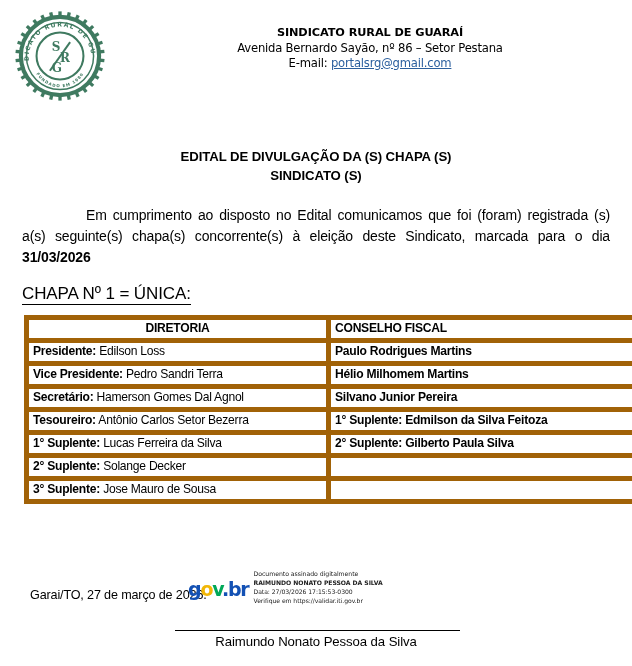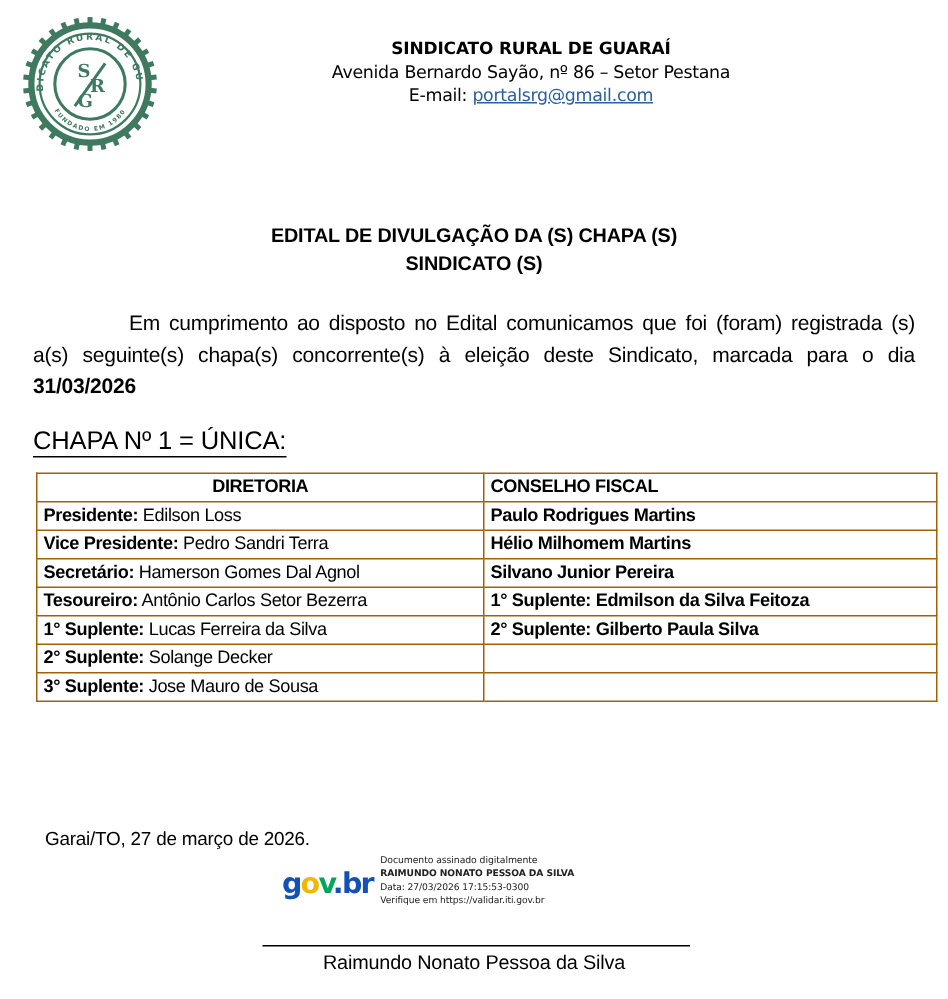--- a/index.html
+++ b/index.html
@@ -23,21 +23,21 @@
   }
   .logo-wrap {
     position: absolute;
     left: 14px;
     top: 10px;
     width: 92px;
     height: 92px;
   }
   .header-text {
     position: absolute;
-    left: 104px;
+    left: 120px;
     top: 26px;
     width: 500px;
     text-align: center;
     font-family: "DejaVu Sans", sans-serif;
     line-height: 1.30;
   }
   .org-name {
     font-size: 11.3px;
     font-weight: bold;
     letter-spacing: -0.1px;
@@ -88,21 +88,21 @@
   .tbl-wrap {
     margin: 10px 0 0 24px;
     width: 584px;
   }
   table.chapa {
     border-collapse: collapse;
     width: 584px;
     table-layout: fixed;
   }
   table.chapa td {
-    border: 1px solid #a16207;
+    border: 5px solid #a16207;
     height: 17px;
     padding: 0px 4px 1px 4px;
     font-size: 12.1px;
     line-height: 1.12;
     vertical-align: middle;
     white-space: nowrap;
     overflow: hidden;
     letter-spacing: -0.25px;
   }
   td.col-left  { width: 289px; }

